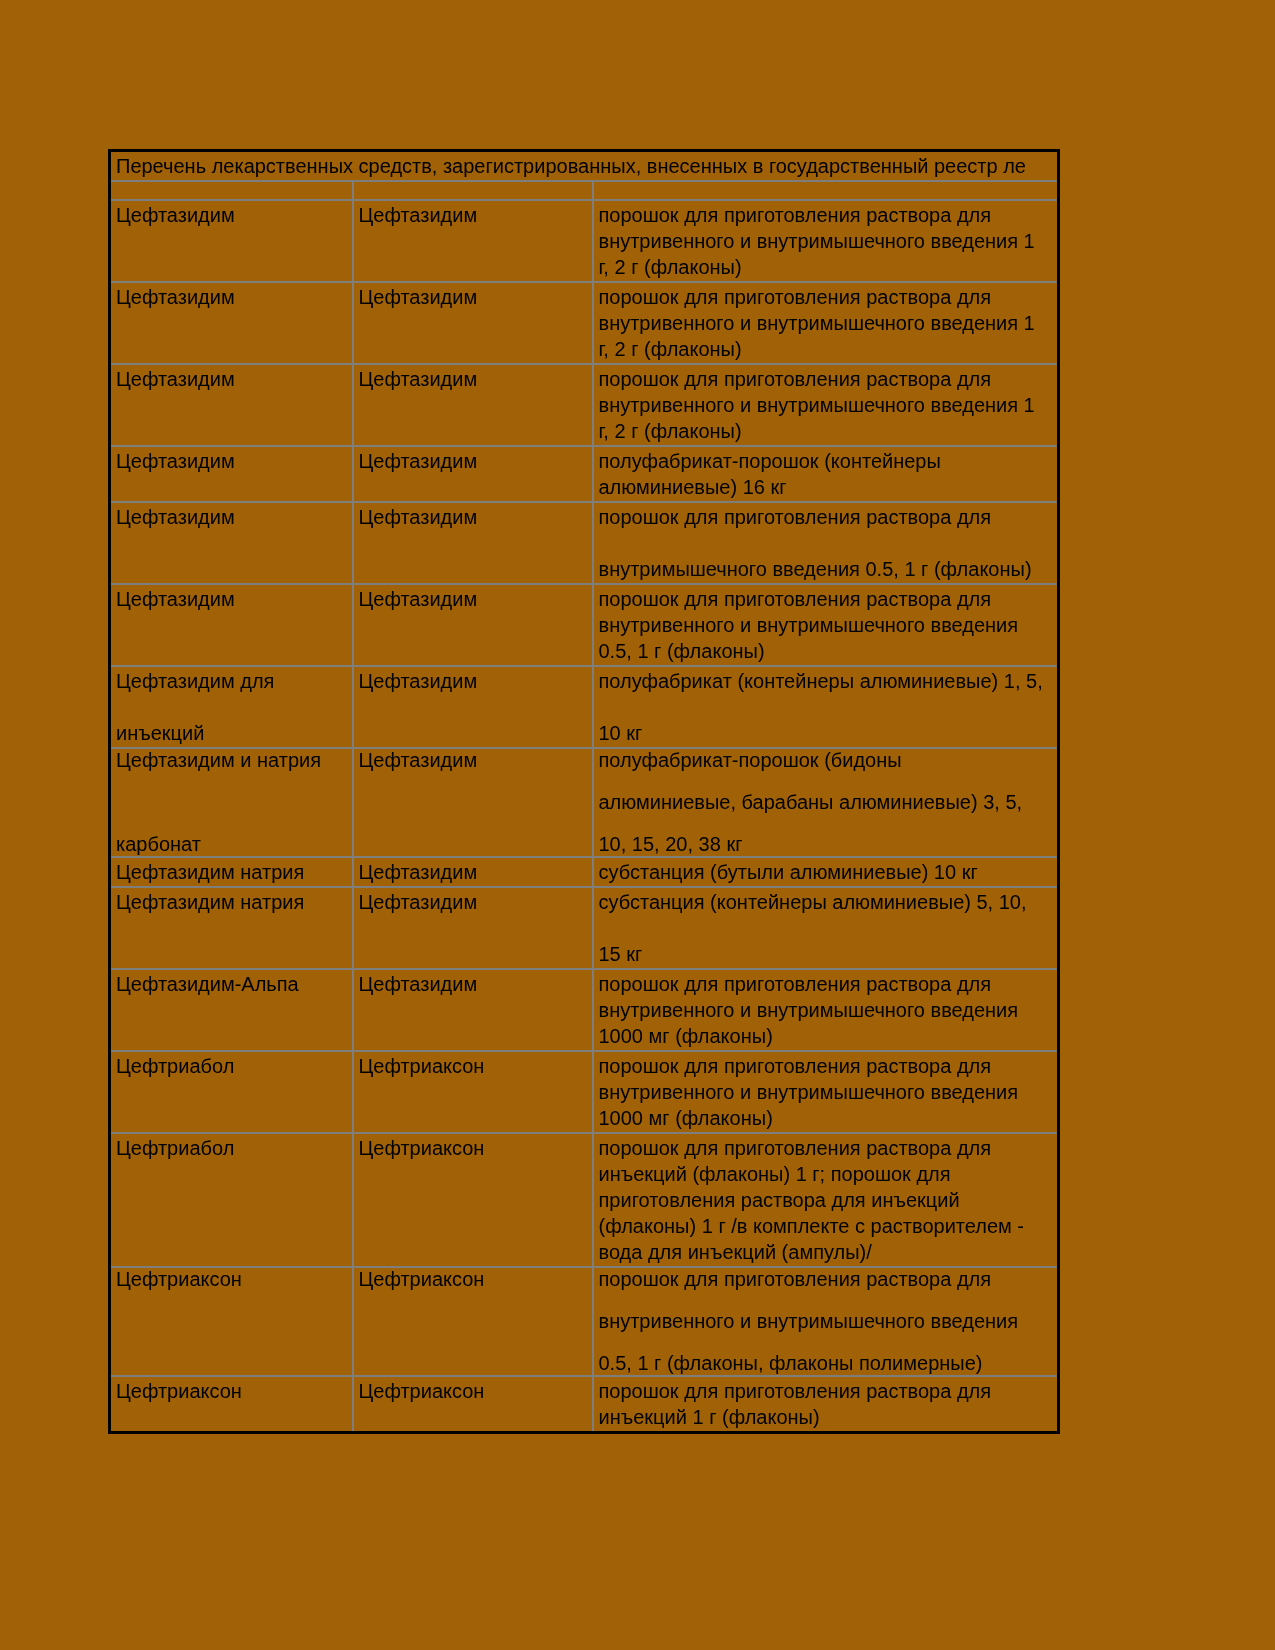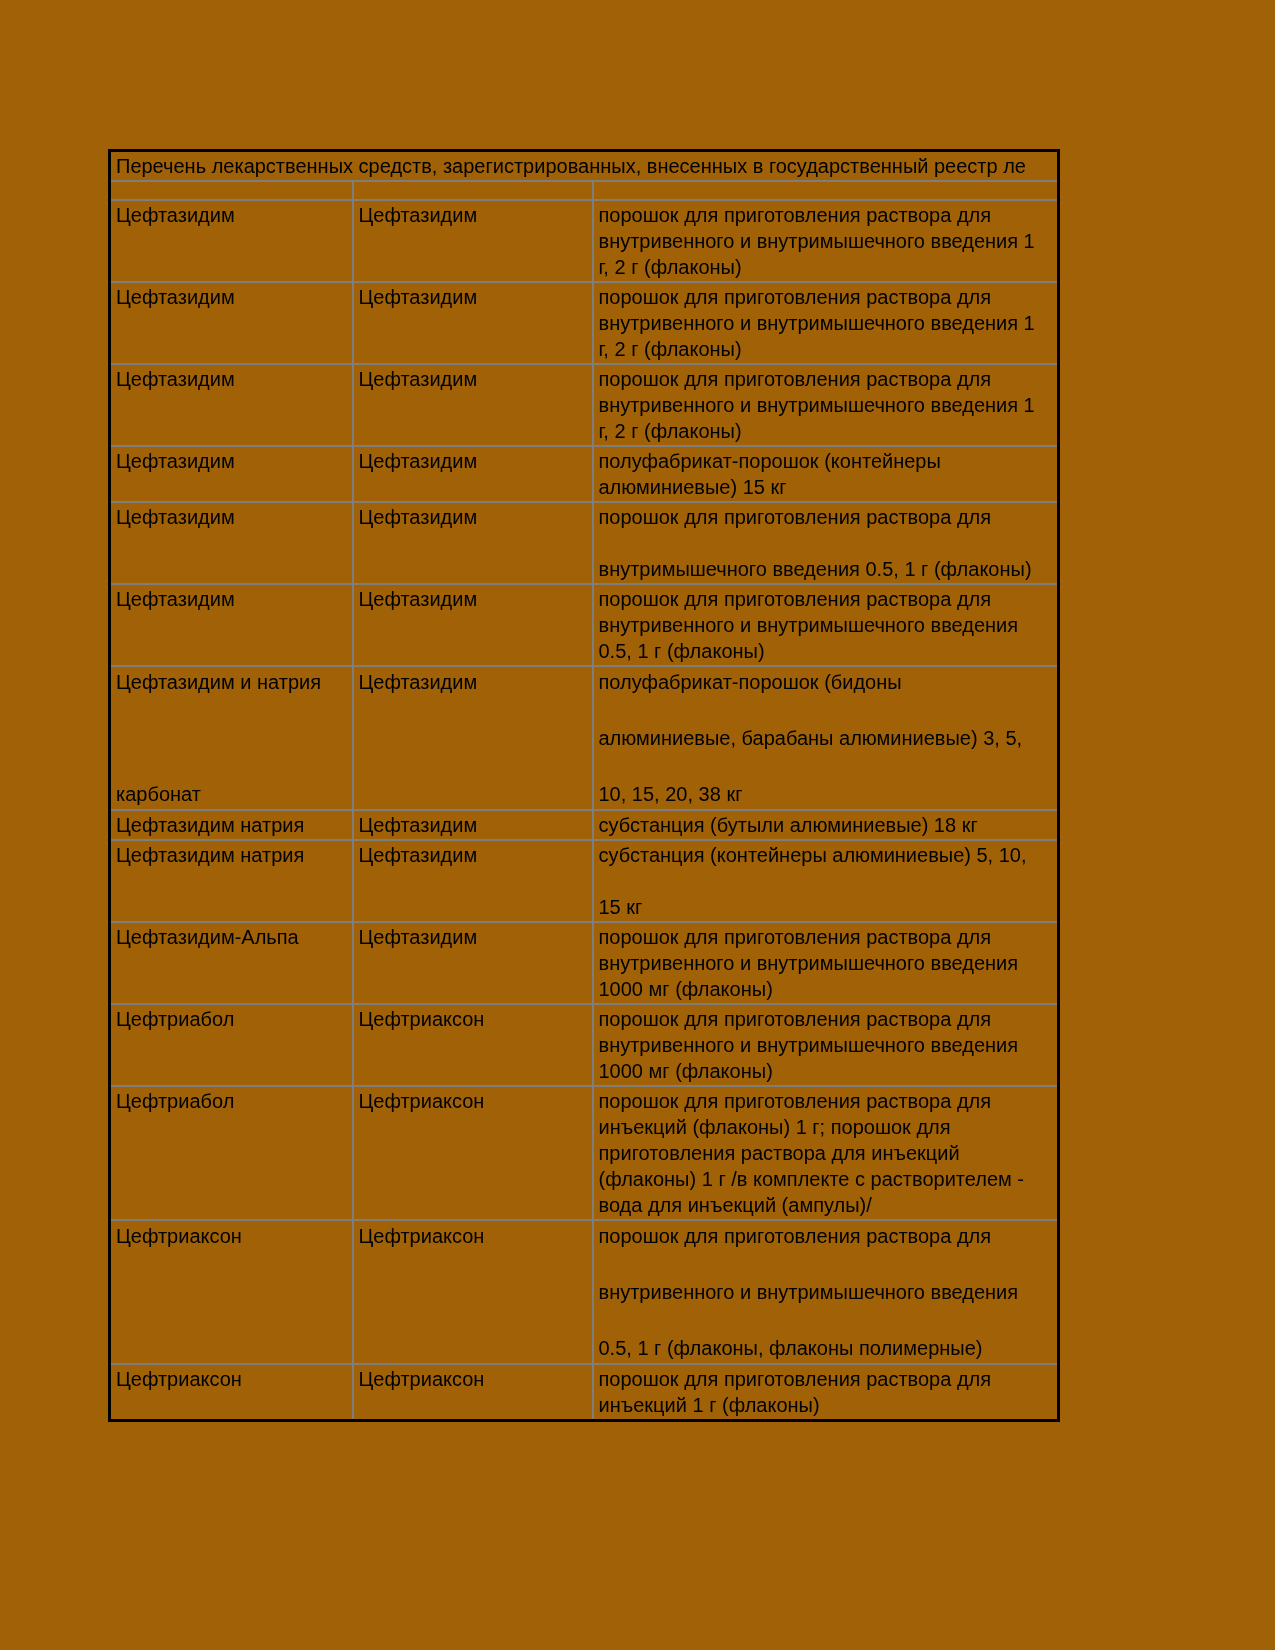--- a/index.html
+++ b/index.html
@@ -45,21 +45,21 @@
     height: 22px;
     line-height: 23px;
     font-size: 20px;
     overflow: hidden;
   }
   tr.empty-row td {
     height: 17px;
     padding: 0 5px;
   }
   tr.condensed td {
-    line-height: 28px;
+    line-height: 21px;
   }
 </style>
 </head>
 <body>
 
 <div class="page">
   <div class="table-wrap">
     <table class="registry">
       <colgroup>
         <col class="c1">
@@ -95,53 +95,62 @@
             <td>Цефтазидим</td>
             <td>Цефтазидим</td>
             <td>порошок для приготовления раствора для
 внутривенного и внутримышечного введения 1
 г, 2 г (флаконы)</td>
           </tr>
           <tr>
             <td>Цефтазидим</td>
             <td>Цефтазидим</td>
             <td>полуфабрикат-порошок (контейнеры
-алюминиевые) 15 кг</td>
+алюминиевые) 16 кг</td>
           </tr>
           <tr>
             <td>Цефтазидим</td>
             <td>Цефтазидим</td>
             <td>порошок для приготовления раствора для
 
 внутримышечного введения 0.5, 1 г (флаконы)</td>
           </tr>
           <tr>
             <td>Цефтазидим</td>
             <td>Цефтазидим</td>
             <td>порошок для приготовления раствора для
 внутривенного и внутримышечного введения
 0.5, 1 г (флаконы)</td>
+          </tr>
+          <tr>
+            <td>Цефтазидим для
+
+инъекций</td>
+            <td>Цефтазидим</td>
+            <td>полуфабрикат (контейнеры алюминиевые) 1, 5,
+
+10 кг</td>
           </tr>
           <tr class="condensed">
             <td>Цефтазидим и натрия
 
 
 
 карбонат</td>
             <td>Цефтазидим</td>
             <td>полуфабрикат-порошок (бидоны
 
 алюминиевые, барабаны алюминиевые) 3, 5,
 
 10, 15, 20, 38 кг</td>
           </tr>
           <tr>
             <td>Цефтазидим натрия</td>
             <td>Цефтазидим</td>
-            <td>субстанция (бутыли алюминиевые) 18 кг</td>
+            <td>субстанция (бутыли алюминиевые) 10 кг</td>
           </tr>
           <tr>
             <td>Цефтазидим натрия</td>
             <td>Цефтазидим</td>
             <td>субстанция (контейнеры алюминиевые) 5, 10,
 
 15 кг</td>
           </tr>
           <tr>
             <td>Цефтазидим-Альпа</td>

